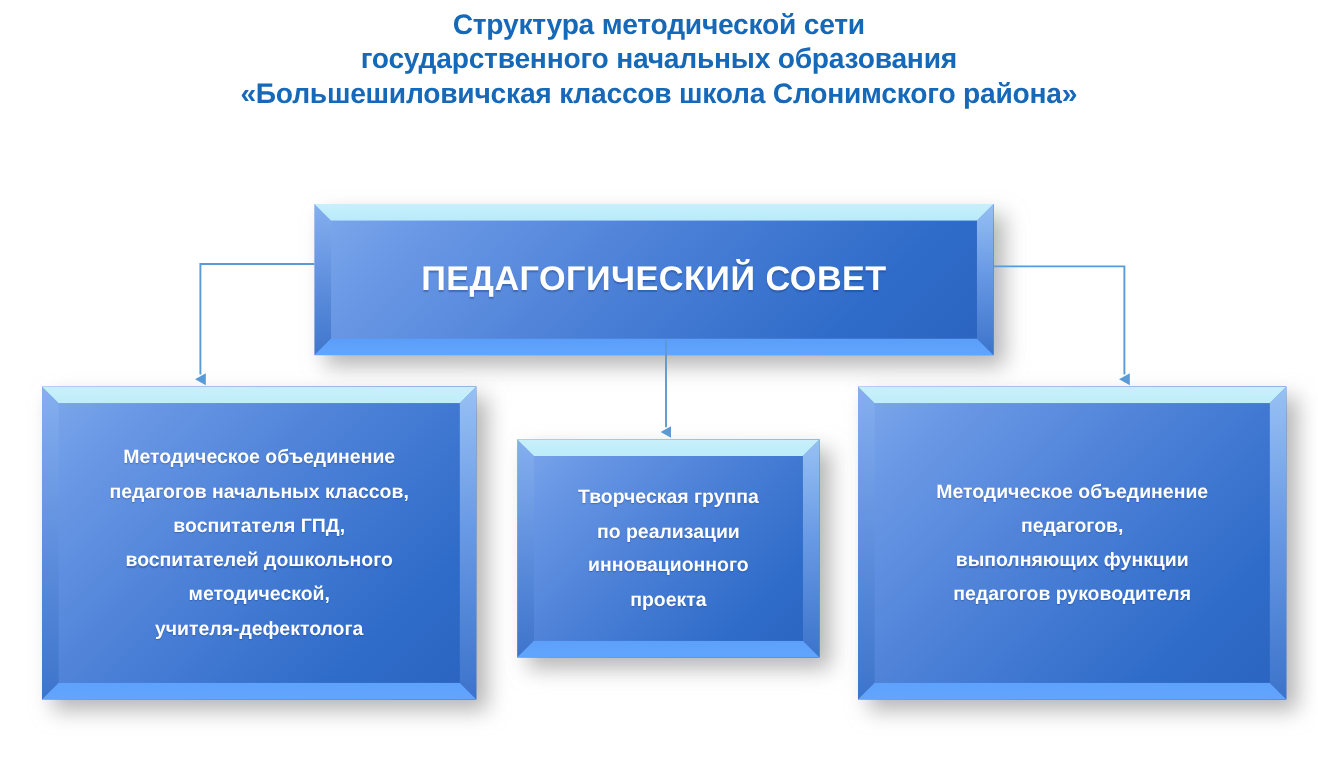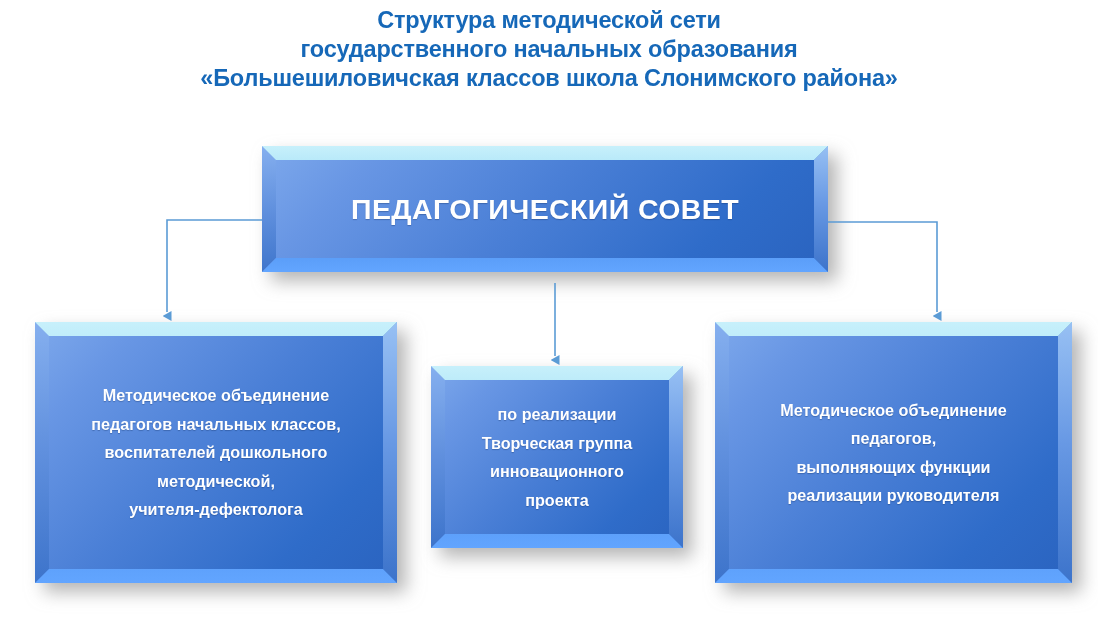--- a/index.html
+++ b/index.html
@@ -82,21 +82,21 @@
     color: #ffffff;
     font-weight: bold;
     z-index: 5;
     padding: 0 16px;
     box-sizing: border-box;
     text-shadow: 0 1px 1px rgba(20,50,100,0.35);
   }
   .box .label span { display: block; }
 
   
-  #box-council { left: 262px; top: 146px; width: 566px; height: 126px; }
+  #box-council { left: 262px; top: 170px; width: 566px; height: 126px; }
   #box-council .label { font-size: 28.5px; line-height: 34px; letter-spacing: 0.4px; }
 
   #box-primary { left: 35px; top: 322px; width: 362px; height: 261px; }
   #box-primary .label { font-size: 16.2px; line-height: 28.5px; }
 
   #box-creative { left: 431px; top: 366px; width: 252px; height: 182px; }
   #box-creative .label { font-size: 16.2px; line-height: 28.5px; }
 
   #box-homeroom { left: 715px; top: 322px; width: 357px; height: 261px; }
   #box-homeroom .label { font-size: 16.2px; line-height: 28.5px; }
@@ -151,54 +151,55 @@
     <div class="frame">
       <div class="bev bev-left"></div>
       <div class="bev bev-right"></div>
       <div class="bev bev-top"></div>
       <div class="bev bev-bottom"></div>
     </div>
     <div class="label">
       <div>
         <span>Методическое объединение</span>
         <span>педагогов начальных классов,</span>
+        <span>воспитателя ГПД,</span>
         <span>воспитателей дошкольного</span>
         <span>методической,</span>
         <span>учителя-дефектолога</span>
       </div>
     </div>
   </div>
 
   <div class="box" id="box-creative">
     <div class="frame">
       <div class="bev bev-left"></div>
       <div class="bev bev-right"></div>
       <div class="bev bev-top"></div>
       <div class="bev bev-bottom"></div>
     </div>
     <div class="label">
       <div>
+        <span>Творческая группа</span>
         <span>по реализации</span>
-        <span>Творческая группа</span>
         <span>инновационного</span>
         <span>проекта</span>
       </div>
     </div>
   </div>
 
   <div class="box" id="box-homeroom">
     <div class="frame">
       <div class="bev bev-left"></div>
       <div class="bev bev-right"></div>
       <div class="bev bev-top"></div>
       <div class="bev bev-bottom"></div>
     </div>
     <div class="label">
       <div>
         <span>Методическое объединение</span>
         <span>педагогов,</span>
         <span>выполняющих функции</span>
-        <span>реализации руководителя</span>
+        <span>педагогов руководителя</span>
       </div>
     </div>
   </div>
 
 </div>
 
 </body></html>

